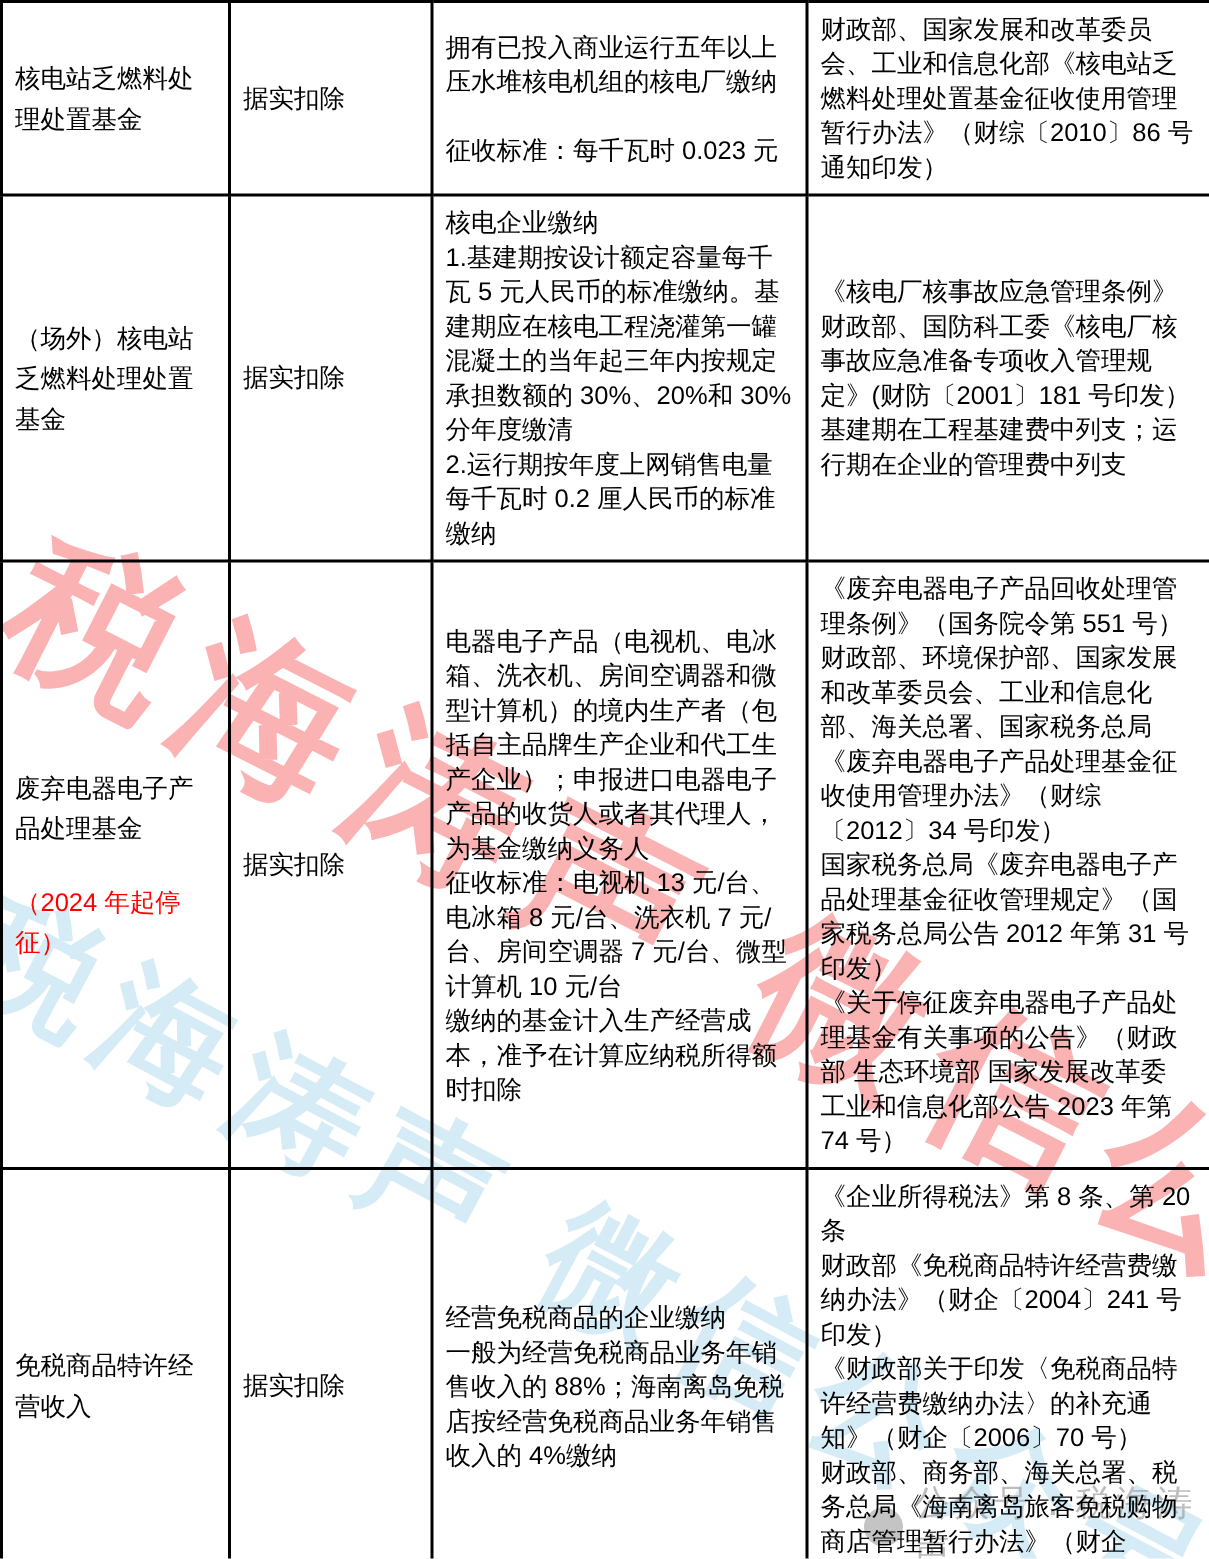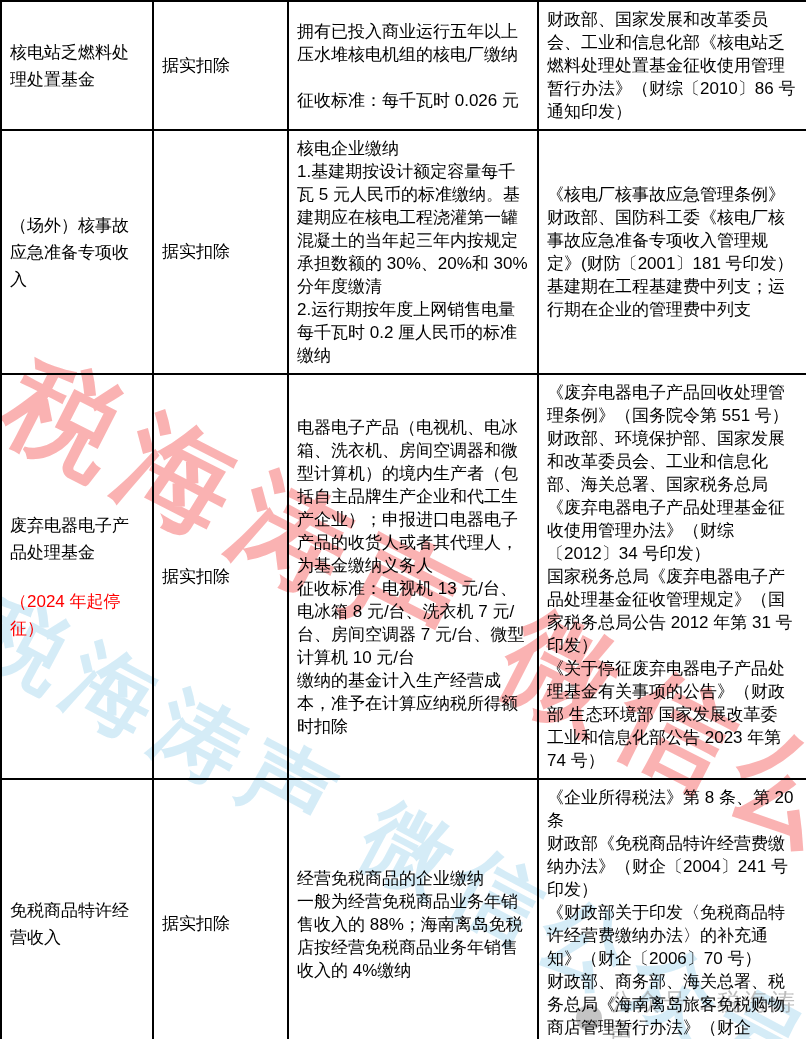--- a/index.html
+++ b/index.html
@@ -81,30 +81,30 @@
 
   <tbody>
       <tr class="r1">
     <td class="name-cell">
           <div>核电站乏燃料处理处置基金</div>
         </td>
     <td class="deduct-cell">据实扣除</td>
     <td>
           <div class="detail">拥有已投入商业运行五年以上压水堆核电机组的核电厂缴纳
 
-征收标准：每千瓦时 0.026 元</div>
+征收标准：每千瓦时 0.023 元</div>
         </td>
     <td>
           <div class="detail">财政部、国家发展和改革委员会、工业和信息化部《核电站乏燃料处理处置基金征收使用管理暂行办法》（财综〔2010〕86 号通知印发）</div>
         </td>
   </tr>
 
   <tr class="r2">
     <td class="name-cell">
-          <div>（场外）核事故应急准备专项收入</div>
+          <div>（场外）核电站乏燃料处理处置基金</div>
         </td>
     <td class="deduct-cell">据实扣除</td>
     <td>
           <div class="detail">核电企业缴纳
 1.基建期按设计额定容量每千瓦 5 元人民币的标准缴纳。基建期应在核电工程浇灌第一罐混凝土的当年起三年内按规定承担数额的 30%、20%和 30%分年度缴清
 2.运行期按年度上网销售电量每千瓦时 0.2 厘人民币的标准缴纳</div>
         </td>
     <td>
           <div class="detail">《核电厂核事故应急管理条例》
 财政部、国防科工委《核电厂核事故应急准备专项收入管理规定》(财防〔2001〕181 号印发）

